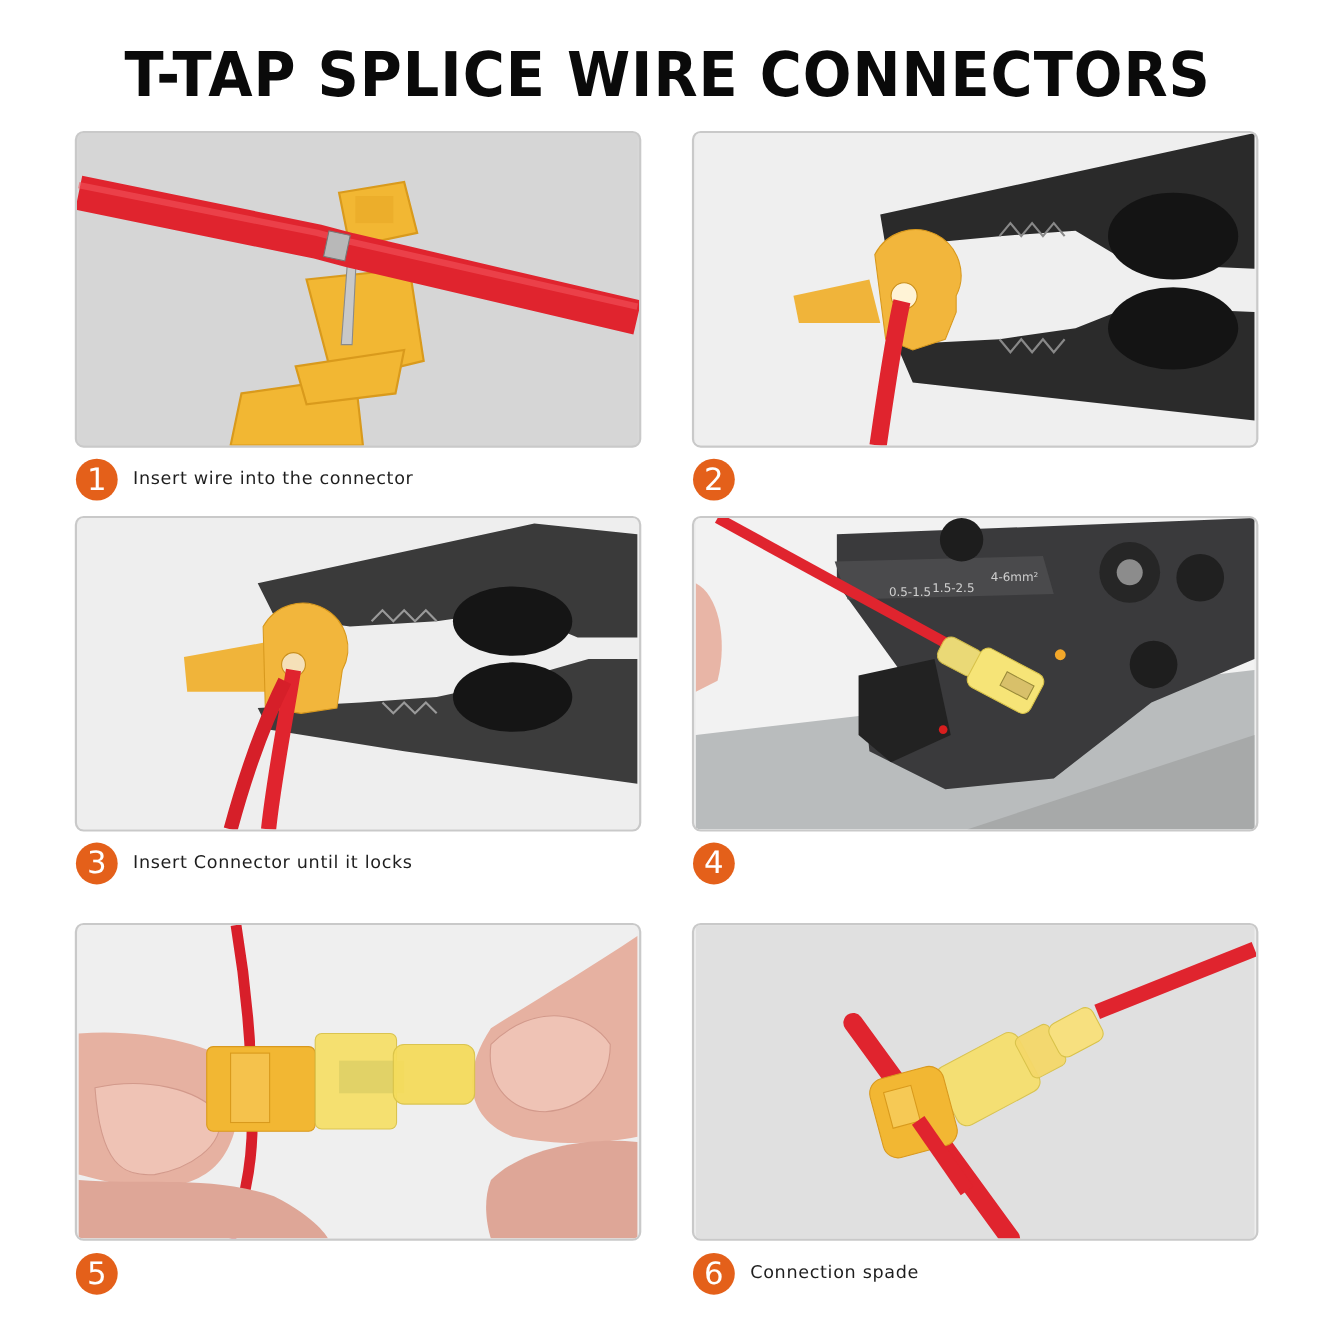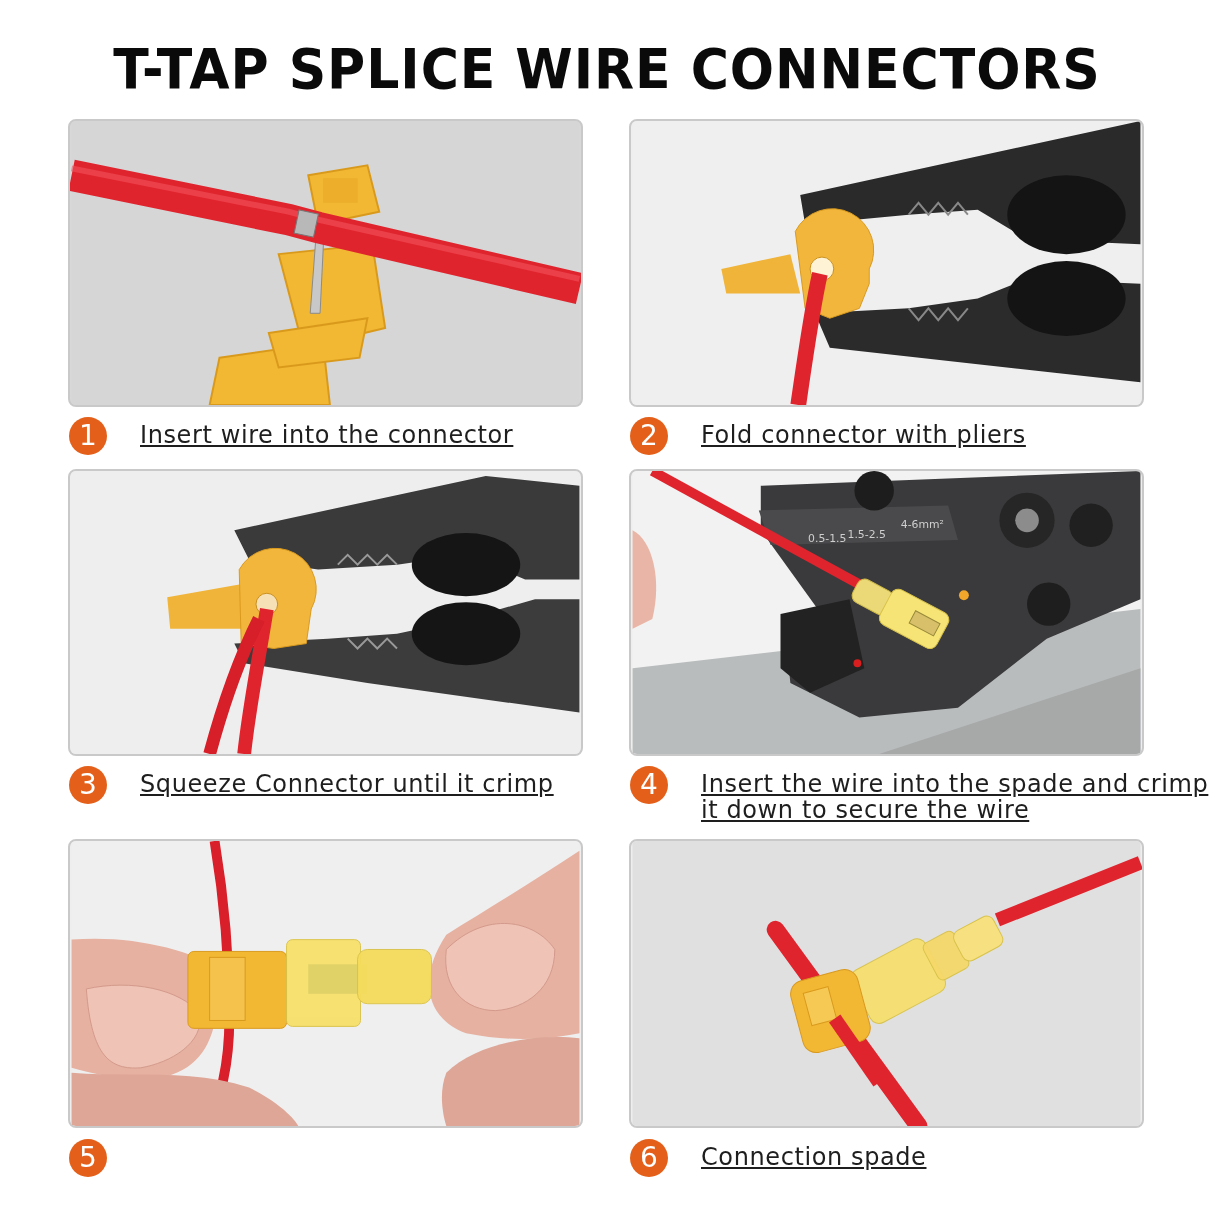--- a/index.html
+++ b/index.html
@@ -16,22 +16,22 @@
   }
   .panel svg { display: block; width: 100%; height: 100%; }
   .caption { position: absolute; display: flex; align-items: flex-start; }
   .badge {
     width: 38px; height: 38px; border-radius: 50%; background: #e4601a; color: #fff;
     font-family: "DejaVu Sans", sans-serif; font-size: 28px; font-weight: normal;
     display: flex; align-items: center; justify-content: center; flex: 0 0 auto;
     line-height: 1;
   }
   .cap-text {
-    margin-left: 33px; font-family: "DejaVu Sans", sans-serif; font-size: 24px;
-    color: #1e1e1e; line-height: 26px; letter-spacing: 0.6px; margin-top: 5px; white-space: pre-line; text-decoration: underline;
+    margin-left: 14px; font-family: "DejaVu Sans", sans-serif; font-size: 16px;
+    color: #1e1e1e; line-height: 26px; letter-spacing: 0.6px; margin-top: 5px; white-space: pre-line;
   }
 </style>
 </head>
 <body>
 
 <div class="title">T-TAP SPLICE WIRE CONNECTORS</div>
 
 <div class="panel" style="left:68px;top:119px;height:288px;background:#d8d8d8;">
   <svg viewBox="0 0 515 288">
     <rect width="515" height="288" fill="#d6d6d6"></rect>
@@ -70,42 +70,41 @@
 
     <polygon points="90,150 160,135 170,175 95,175" fill="#f0b43a"></polygon>
     <path d="M165,112 A40,40 0 0 1 240,150 L240,165 L230,190 L200,200 L175,190 Z" fill="#f2b63c" stroke="#d8991e"></path>
     <circle cx="192" cy="150" r="12" fill="#fff3d6" stroke="#c98e19"></circle>
 
     <path d="M190,155 C182,190 175,240 168,288" stroke="#e0242e" stroke-width="16" fill="none"></path>
   </svg>
 </div>
 <div class="caption" style="left:630px;top:417px;">
   <div class="badge">2</div>
-  <div class="cap-text">Fold connector with pliers</div>
 </div>
 
 <div class="panel" style="left:68px;top:469px;height:287px;">
   <svg viewBox="0 0 515 287">
     <rect width="515" height="287" fill="#eeeeee"></rect>
     <polygon points="165,60 420,5 515,15 515,110 460,110 400,85 330,95 250,100 180,90" fill="#3a3a3a"></polygon>
     <polygon points="165,175 260,170 330,165 400,150 470,130 515,130 515,245 300,215 175,195" fill="#3c3c3c"></polygon>
     <ellipse cx="400" cy="95" rx="55" ry="32" fill="#151515"></ellipse>
     <ellipse cx="400" cy="165" rx="55" ry="32" fill="#151515"></ellipse>
     <path d="M270,95 l10,-10 l10,10 l10,-10 l10,10 l10,-10 l10,10" stroke="#999" fill="none" stroke-width="2"></path>
     <path d="M280,170 l10,10 l10,-10 l10,10 l10,-10 l10,10" stroke="#999" fill="none" stroke-width="2"></path>
     <polygon points="97,128 170,115 178,160 100,160" fill="#f0b43a"></polygon>
     <path d="M170,100 A38,38 0 0 1 243,140 L238,175 L205,180 L172,175 Z" fill="#f2b63c" stroke="#d8991e"></path>
     <circle cx="198" cy="135" r="11" fill="#f5e0b8" stroke="#c98e19"></circle>
     <path d="M198,140 C190,190 180,240 175,287" stroke="#e0242e" stroke-width="14" fill="none"></path>
     <path d="M190,150 C165,200 150,250 140,287" stroke="#d61f29" stroke-width="13" fill="none"></path>
   </svg>
 </div>
 <div class="caption" style="left:69px;top:766px;">
   <div class="badge">3</div>
-  <div class="cap-text">Squeeze Connector until it crimp</div>
+  <div class="cap-text">Insert Connector until it locks</div>
 </div>
 
 <div class="panel" style="left:629px;top:469px;height:287px;">
   <svg viewBox="0 0 515 287">
     <rect width="515" height="287" fill="#f2f2f2"></rect>
     <polygon points="0,200 515,140 515,287 0,287" fill="#b9bcbd"></polygon>
     <polygon points="250,287 515,200 515,287" fill="#a7a9a9"></polygon>
     <path d="M0,60 C20,70 30,110 20,150 L0,160 Z" fill="#e8b5a6"></path>
 
     <polygon points="130,15 515,0 515,130 420,170 330,240 230,250 160,215 155,165 195,150 130,60" fill="#3a3a3c"></polygon>
@@ -126,22 +125,20 @@
 
     <g transform="rotate(28 260 150)">
       <rect x="215" y="125" width="40" height="26" rx="8" fill="#f4e27a" opacity="0.95" stroke="#d8c24a"></rect>
       <rect x="250" y="118" width="65" height="40" rx="8" fill="#f6e477" stroke="#d8c24a"></rect>
       <rect x="280" y="130" width="28" height="14" fill="#d8c06a" stroke="#998a3a"></rect>
     </g>
   </svg>
 </div>
 <div class="caption" style="left:630px;top:766px;">
   <div class="badge">4</div>
-  <div class="cap-text">Insert the wire into the spade and crimp
-it down to secure the wire</div>
 </div>
 
 <div class="panel" style="left:68px;top:839px;height:289px;">
   <svg viewBox="0 0 515 289">
     <rect width="515" height="289" fill="#efefef"></rect>
 
     <path d="M145,0 C155,60 160,120 160,180 C160,230 150,260 140,289" stroke="#d81f2a" stroke-width="10" fill="none"></path>
 
     <path d="M0,100 C60,95 120,110 150,130 C150,190 140,230 90,240 C50,245 20,235 0,230 Z" fill="#e6b1a1"></path>
     <path d="M0,235 C60,240 120,230 180,250 C220,270 230,289 230,289 L0,289 Z" fill="#dea697"></path>

